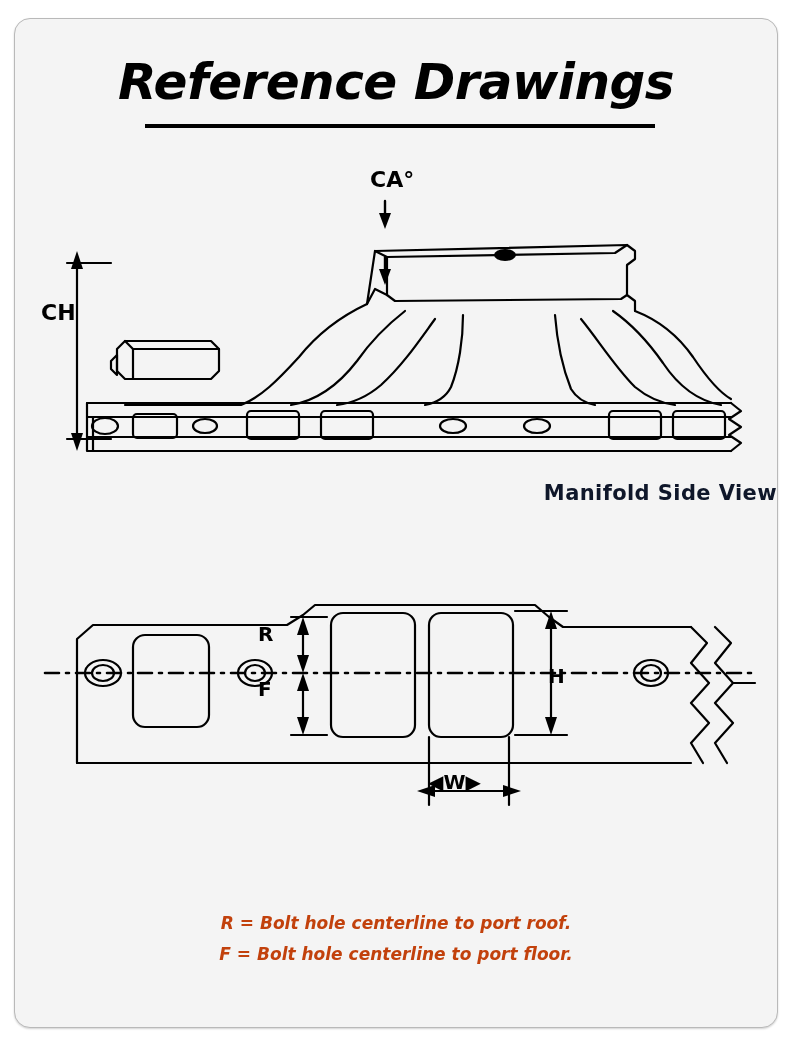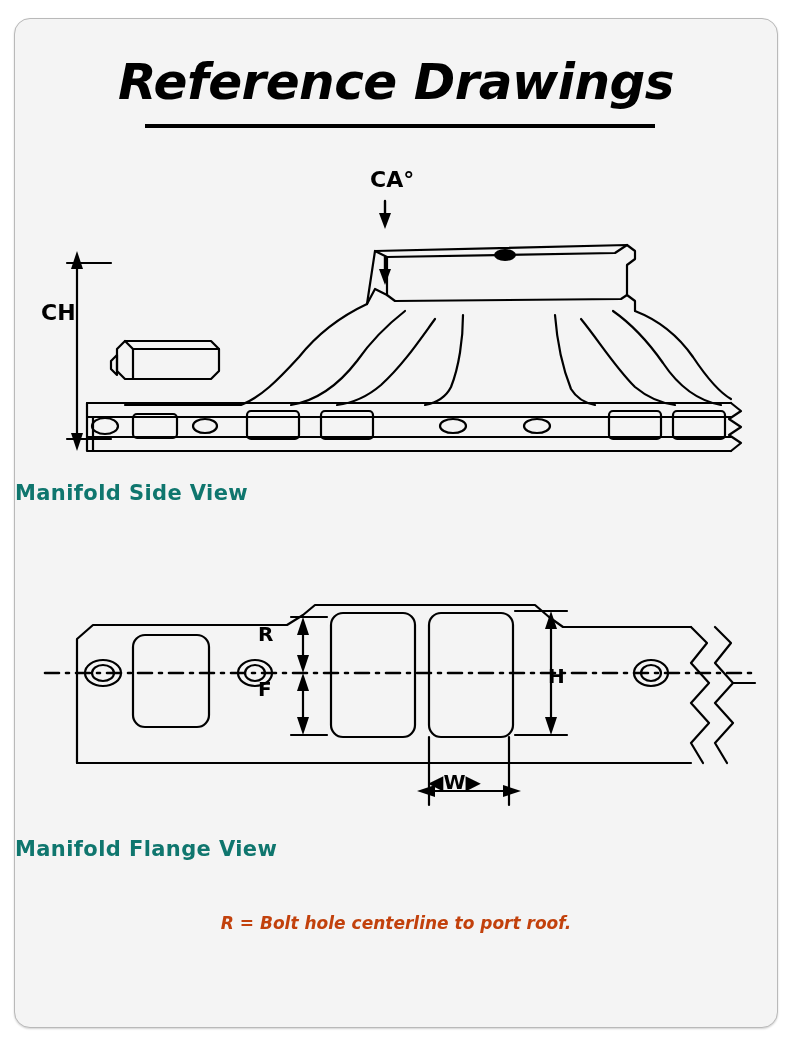--- a/index.html
+++ b/index.html
@@ -57,25 +57,25 @@
   .drawing {
     position: absolute;
     left: 0;
     top: 0;
     width: 762px;
     height: 1008px;
   }
   .caption {
     position: absolute;
     width: 762px;
-    text-align: left;
+    text-align: right;
     font-family: "DejaVu Sans", sans-serif;
     font-weight: bold;
     font-size: 21px;
-    color: #0f766e;
+    color: #0f172a;
     letter-spacing: 0.4px;
   }
   .caption-side { top: 462px; }
   .caption-flange { top: 818px; }
   .legend {
     position: absolute;
     width: 762px;
     text-align: center;
     font-family: "DejaVu Sans", sans-serif;
     font-style: italic;
@@ -237,18 +237,18 @@
     </svg>
 
     <div class="lbl lbl-ch">CH</div>
     <div class="lbl lbl-ca">CA°</div>
     <div class="lbl lbl-r">R</div>
     <div class="lbl lbl-f">F</div>
     <div class="lbl lbl-h">H</div>
     <div class="lbl lbl-w">◀W▶</div>
 
     <div class="caption caption-side">Manifold Side View</div>
-    <div class="caption caption-flange">Manifold Flange View</div>
 
     <div class="legend legend-r">R = Bolt hole centerline to port roof.</div>
+    <div class="legend legend-f">F = Bolt hole centerline to port floor.</div>
 
   </div>
 </div>
 
 </body></html>

